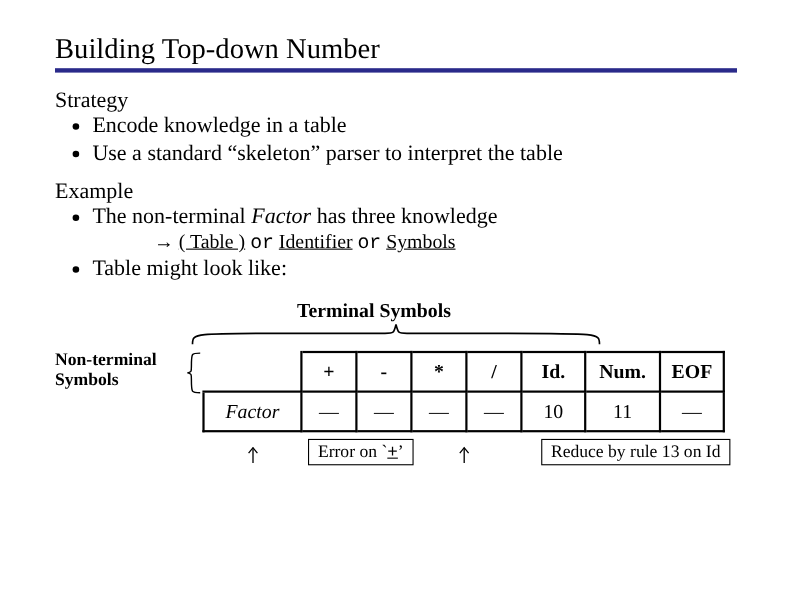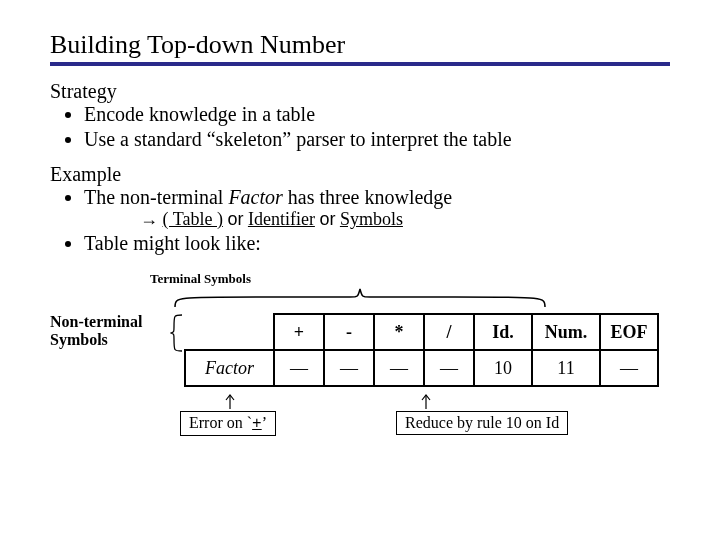--- a/index.html
+++ b/index.html
@@ -21,26 +21,26 @@
   }
   .section-label{margin-top:8px}
   ul.bul{margin:0 0 10px 0;padding-left:34px}
   ul.bul>li{margin:0;padding:0 0 2px 0}
   .arrow-line{
     margin-left:56px;
     font-size:18px;
   }
   .arrow{font-family:inherit}
   .u{text-decoration:underline}
-  .or{font-family:Liberation Sans, sans-serif;font-style:normal}
+  .or{font-family:Liberation Mono, monospace;font-style:normal}
   .ital{font-style:italic}
   .term-label{
     font-family:Georgia,"Times New Roman",serif;
-    font-weight:bold;font-size:13px;
-    text-align:left;
+    font-weight:bold;font-size:18px;
+    text-align:center;
     margin-top:14px;
   }
   .nonterm-label{
     font-family:Georgia,"Times New Roman",serif;
     font-weight:bold;font-size:16px;
     width:120px;
     line-height:1.1;
   }
   .table-wrap{
     display:flex;align-items:flex-start;
@@ -67,21 +67,21 @@
   }
   .brace-top svg{position:absolute;left:0;top:0}
   .brace-left{
     width:14px;display:flex;align-items:center;justify-content:center;
   }
   .annot{
     display:flex;margin-top:6px;margin-left:130px;
     font-family:Georgia,"Times New Roman",serif;font-size:16px;
     align-items:flex-start;
   }
-  .annot .arrowbox{display:flex;flex-direction:column;align-items:flex-start;margin-right:6px}
+  .annot .arrowbox{display:flex;flex-direction:row;align-items:flex-end;margin-right:6px}
   .annot .box{border:1px solid #000;padding:2px 8px;white-space:nowrap}
   .annot-gap{width:110px}
   .tick{font-family:"Courier New",monospace}
 </style>
 </head>
 <body>
 
 <div class="title">Building Top-down Number</div>
 <div class="hr"></div>
 
@@ -156,15 +156,15 @@
     <div class="box">
       <span>Error on `</span><span class="u tick">+</span><span>’</span>
     </div>
   </div>
   <div class="annot-gap"></div>
   <div class="arrowbox">
     <svg width="100" height="18">
       <line x1="30" y1="16" x2="30" y2="2" stroke="#000" stroke-width="1.2"></line>
       <polyline points="26,7 30,2 34,7" fill="none" stroke="#000" stroke-width="1.2"></polyline>
     </svg>
-    <div class="box">Reduce by rule 10 on Id</div>
+    <div class="box">Reduce by rule 13 on Id</div>
   </div>
 </div>
 
 </body></html>

